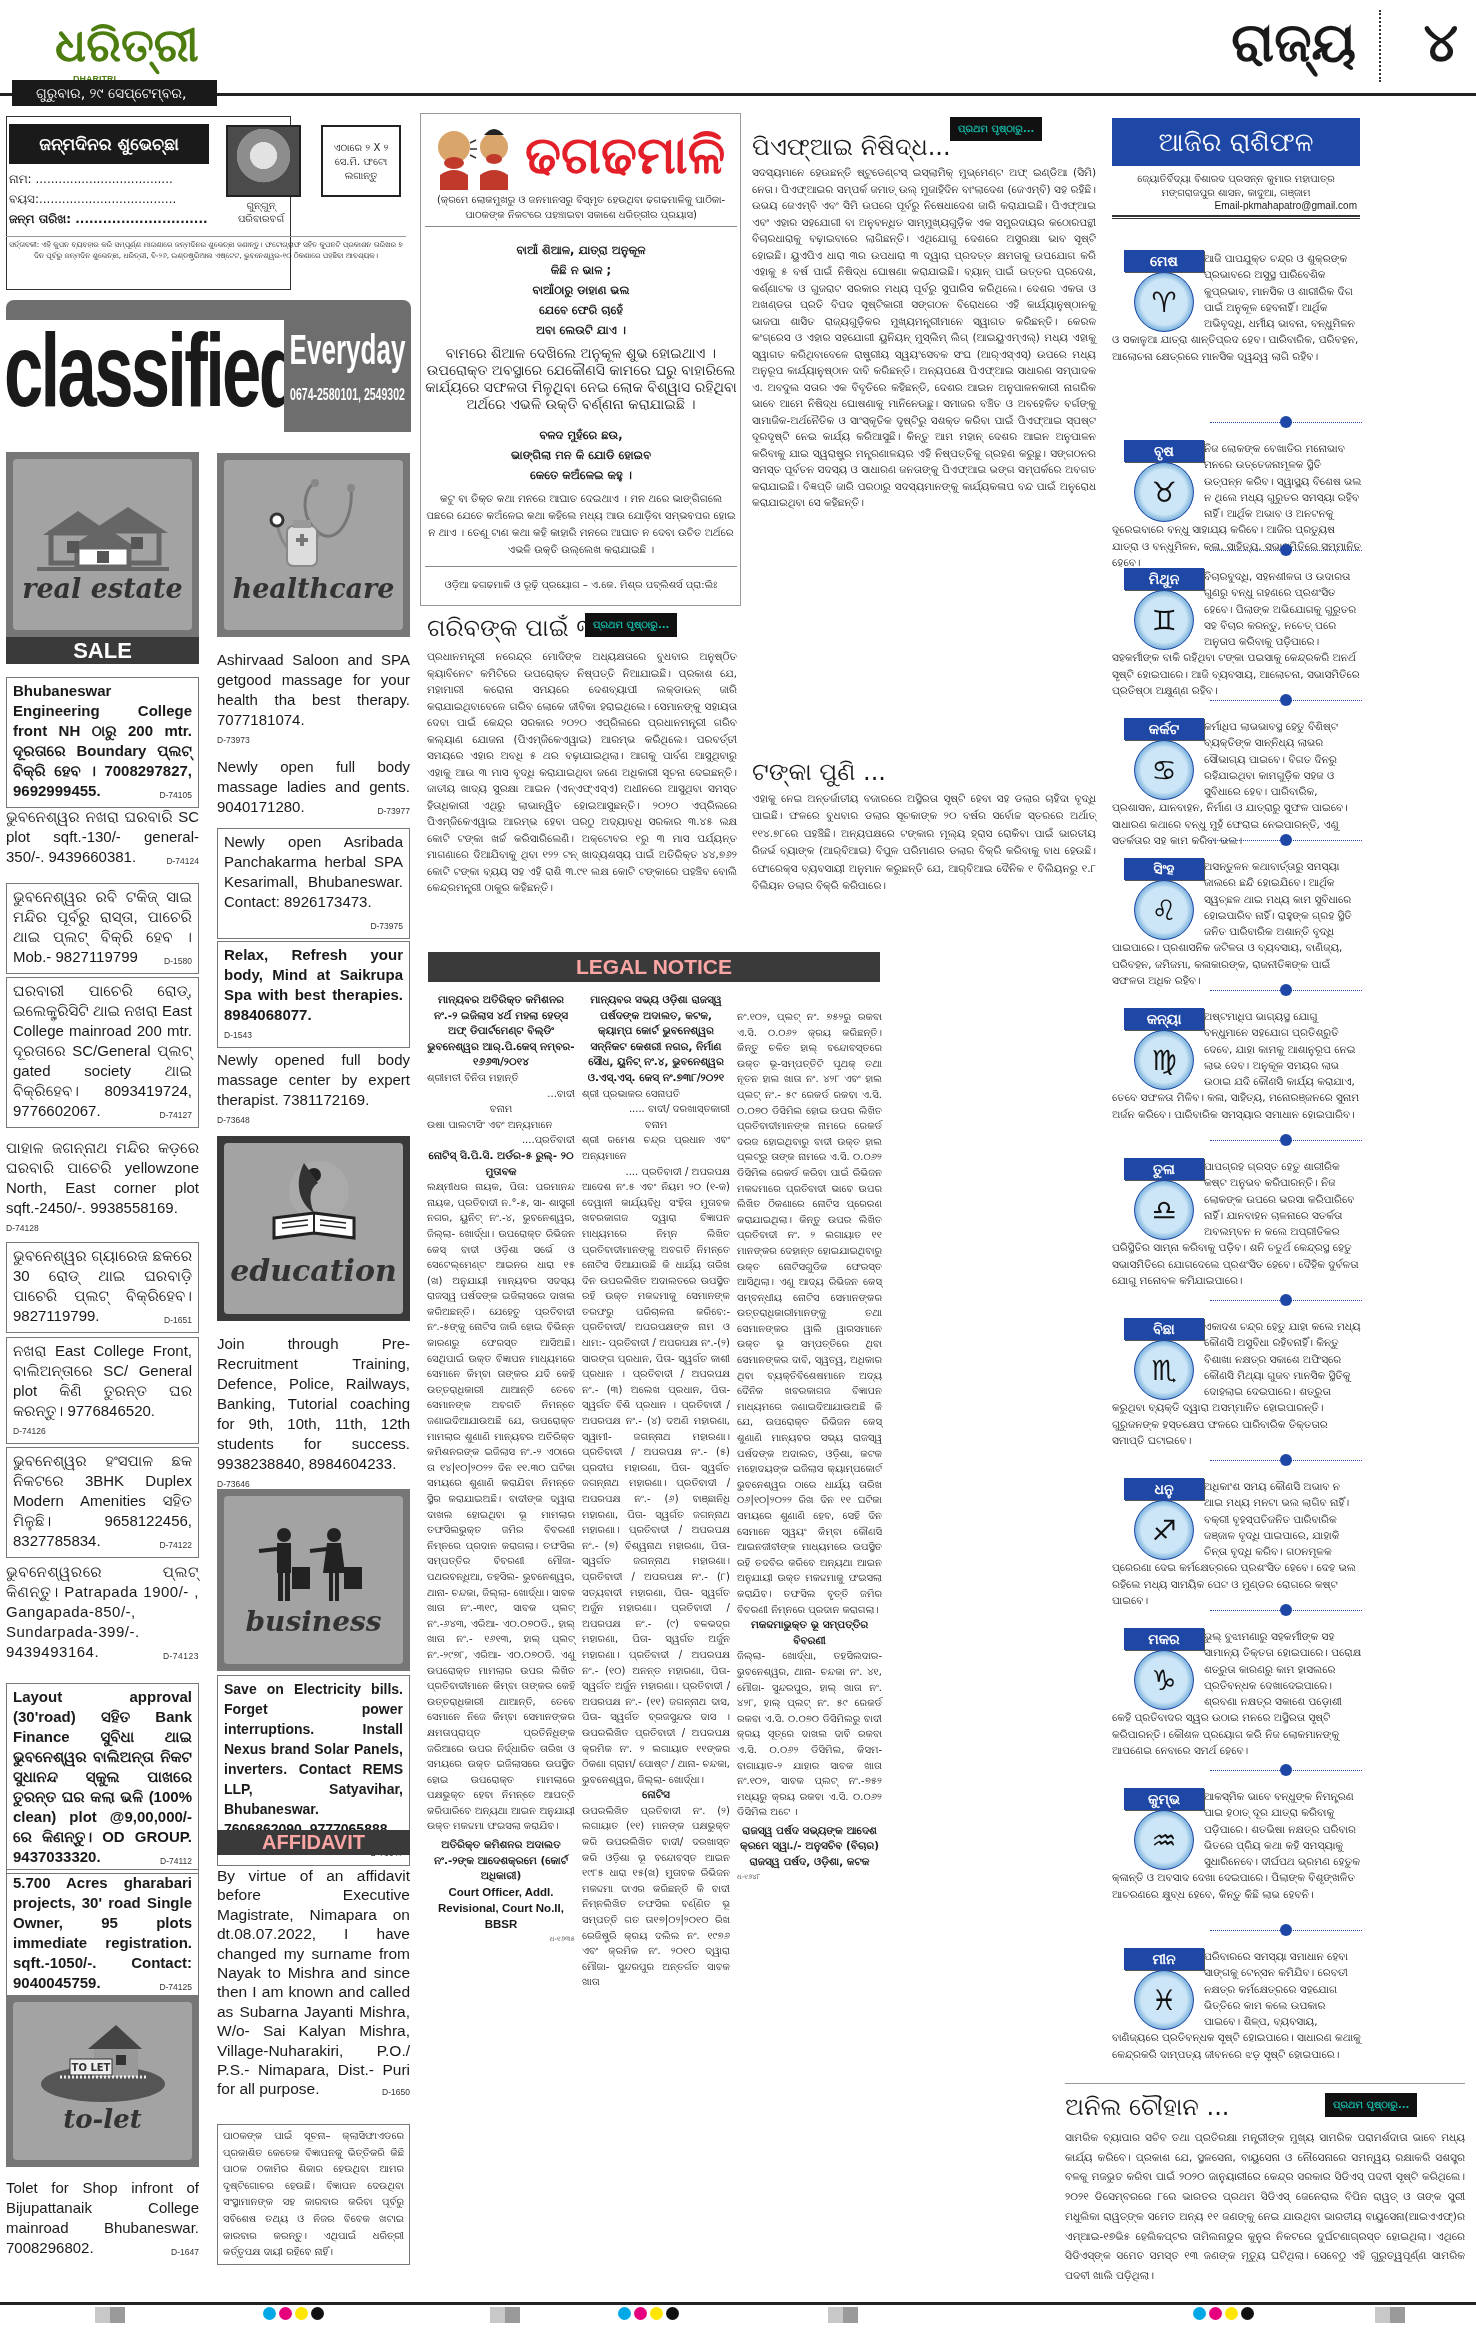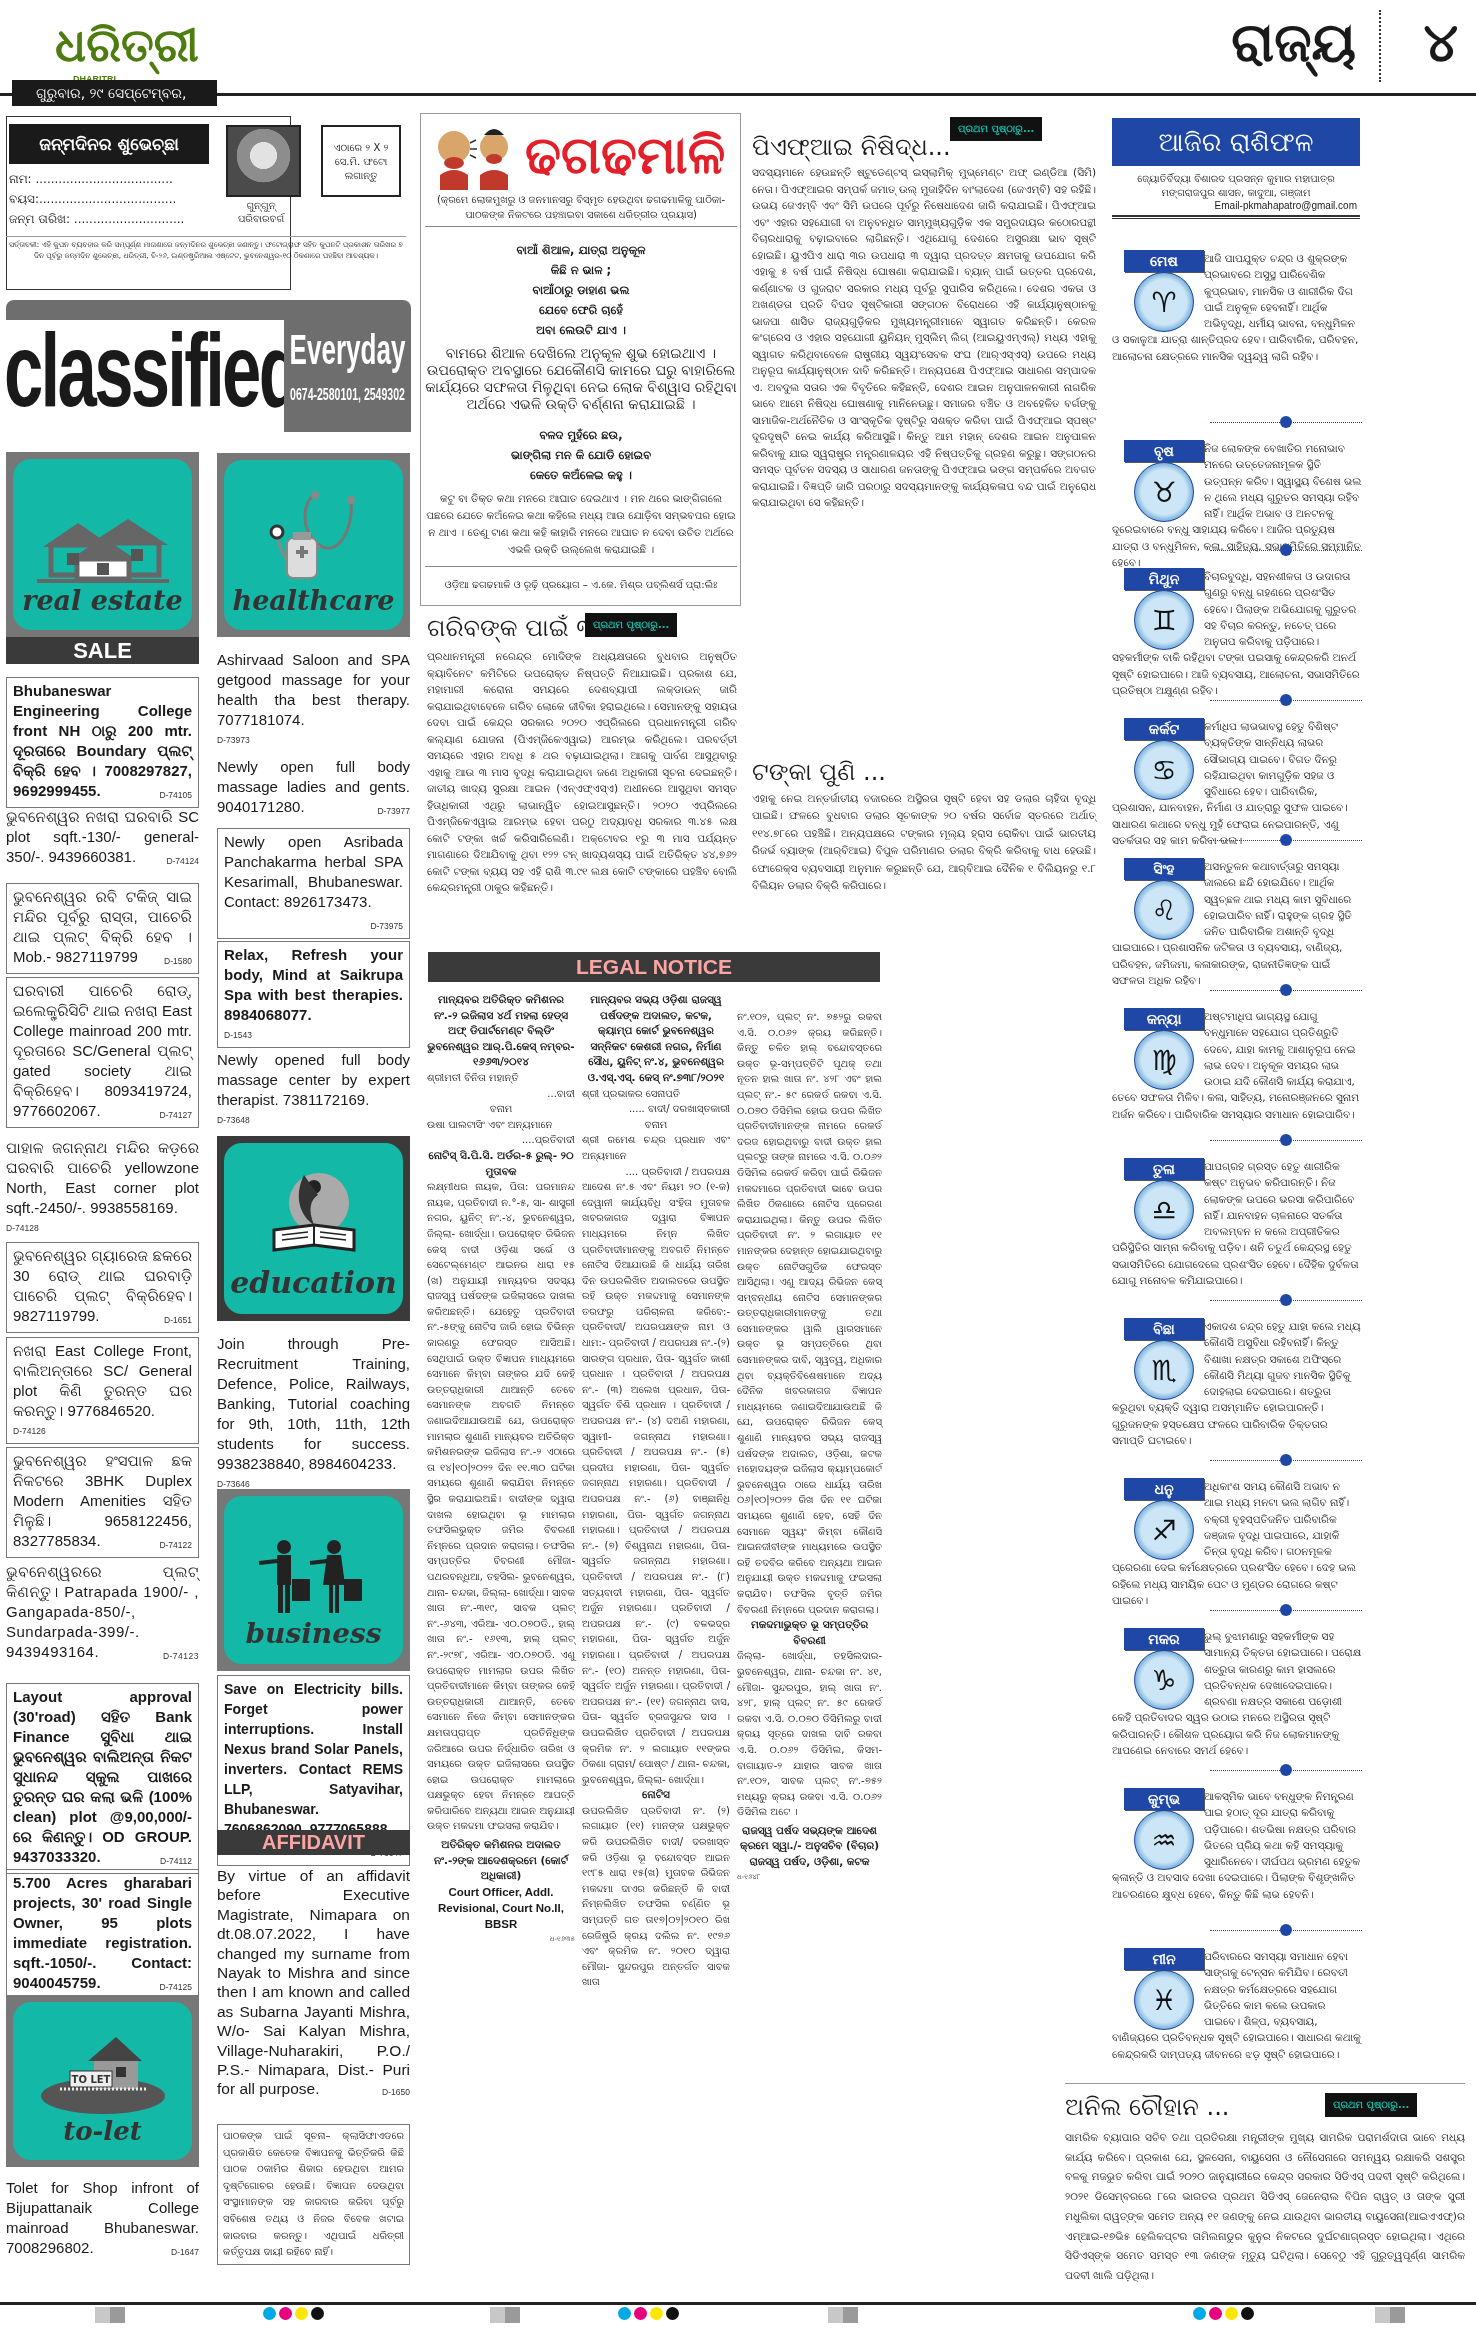--- a/index.html
+++ b/index.html
@@ -7,21 +7,21 @@
   .abs { position: absolute; }
   .masthead-logo { left: 55px; top: 15px; width: 120px; height: 70px; color: #4d7c0f; font-family: "DejaVu Serif", serif; font-size: 46px; font-weight: bold; line-height: 60px; }
   .masthead-logo small { display: block; font-family: "Liberation Sans", sans-serif; font-size: 9px; font-weight: bold; line-height: 8px; margin-left: 18px; }
   .date-bar { left: 12px; top: 80px; width: 205px; height: 26px; background: #1a1a1a; color: #fff; font-size: 14px; line-height: 26px; padding-left: 24px; }
   .top-rule { left: 0; top: 93px; width: 1476px; height: 3px; background: #222; }
   .section-title { right: 50px; top: 8px; font-size: 54px; font-weight: bold; line-height: 70px; }
   .section-sep { right: 95px; top: 10px; height: 72px; border-left: 2px dotted #333; }
   .page-num { right: 18px; top: 8px; font-size: 54px; font-weight: bold; line-height: 70px; }
 
   .cat-card { background: #777; padding: 7px; }
-  .cat-card .inner { background: #14b8a6; border-radius: 18px; height: 100%; display: flex; flex-direction: column; align-items: center; justify-content: flex-end; padding-bottom: 14px; }
+  .cat-card .inner { background: #a3a3a3; border-radius: 4px; height: 100%; display: flex; flex-direction: column; align-items: center; justify-content: flex-end; padding-bottom: 26px; }
   .cat-card .lbl { font-family: "DejaVu Serif", serif; font-style: italic; font-weight: bold; font-size: 27px; color: #333; }
   .sale-bar { background: #3a3a3a; color: #fff; font-family: "Liberation Sans", sans-serif; font-weight: bold; font-size: 22px; text-align: center; line-height: 27px; }
 
   .ad { font-family: "Liberation Sans", sans-serif; font-size: 15px; line-height: 20px; text-align: justify; }
   .ad.boxed { border: 1.5px solid #777; padding: 3px 6px 2px 6px; }
   .ad.bold { font-weight: bold; }
   .ad .code { font-size: 8.5px; font-weight: normal; float: right; margin-top: 4px; color: #333; }
   .ad .code.left { float: none; display: block; margin-top: 0; }
   .ad-odia { font-family: "DejaVu Sans", sans-serif; }
 
@@ -64,21 +64,21 @@
 <div class="abs date-bar">ଗୁରୁବାର, ୨୯ ସେପ୍ଟେମ୍ବର, ୨୦୨୨</div>
 <div class="abs section-title" style="right:120px">ରାଜ୍ୟ</div>
 <div class="abs section-sep"></div>
 <div class="abs page-num">୪</div>
 
 <div class="abs" style="left:6px;top:116px;width:285px;height:57px;">
   <div class="abs" style="left:0;top:0;width:285px;height:174px;border:1.5px solid #333;"></div>
   <div class="abs" style="left:3px;top:8px;width:200px;height:40px;background:#1a1a1a;color:#fff;font-size:17px;line-height:40px;text-align:center;font-weight:bold;">ଜନ୍ମଦିନର ଶୁଭେଚ୍ଛା</div>
   <div class="abs" style="left:3px;top:55px;width:200px;font-size:12px;line-height:17px;white-space:nowrap;overflow:hidden;">ନାମ: ....................................</div>
   <div class="abs" style="left:3px;top:75px;width:200px;font-size:12px;line-height:17px;white-space:nowrap;overflow:hidden;">ବୟସ:....................................</div>
-  <div class="abs" style="left:3px;top:95px;width:200px;font-size:12px;line-height:17px;white-space:nowrap;overflow:hidden;">ଜନ୍ମ ତାରିଖ: .............................</div>
+  <div class="abs" style="left:3px;top:95px;width:200px;font-size:12px;line-height:17px;white-space:nowrap;overflow:hidden;font-weight:bold;">ଜନ୍ମ ତାରିଖ: .............................</div>
   <div class="abs" style="left:220px;top:9px;width:75px;height:72px;border:2px solid #222;background:radial-gradient(circle at 50% 42%, #e2e2e2 0 25%, #8d8d8d 26% 50%, #4b4b4b 51%);"></div>
   <div class="abs" style="left:205px;top:83px;width:100px;font-size:10px;line-height:13px;text-align:center;white-space:pre-line;">ଗୁନ୍‌ଗୁନ୍
 ପରିବାରବର୍ଗ</div>
   <div class="abs" style="left:315px;top:9px;width:80px;height:72px;border:2px solid #222;font-size:10px;line-height:14px;text-align:center;padding:14px 3px 0;">ଏଠାରେ ୨ X ୨ ସେ.ମି. ଫଟୋ ଲଗାନ୍ତୁ</div>
   <div class="abs" style="left:0;top:120px;width:400px;border-top:1px solid #999;font-size:7.3px;line-height:11px;text-align:center;padding:2px 3px 0;">ସର୍ତ୍ତାବଳୀ: ଏହି କୁପନ ବ୍ୟବହାର କରି ସମ୍ପୂର୍ଣ୍ଣ ମାଗଣାରେ ଜନ୍ମଦିନର ଶୁଭେଚ୍ଛା ଜଣାନ୍ତୁ। ଫଟୋଗ୍ରାଫ ସହିତ କୁପନଟି ପ୍ରକାଶନ ତାରିଖର ୭ ଦିନ ପୂର୍ବରୁ ଜନ୍ମଦିନ ଶୁଭେଚ୍ଛା, ଧରିତ୍ରୀ, ବି-୨୬, ଇଣ୍ଡଷ୍ଟ୍ରିଆଲ ଏଷ୍ଟେଟ, ଭୁବନେଶ୍ୱର-୧୦ ଠିକଣାରେ ପହଞ୍ଚିବା ଆବଶ୍ୟକ।</div>
 </div>
 
 <div class="abs" style="left:6px;top:300px;width:405px;height:135px;">
   <div class="abs" style="left:0;top:0;width:405px;height:20px;background:#6e6e6e;border-radius:8px 8px 0 0;"></div>
   <div class="abs" style="left:-2px;top:8px;font-family:'Liberation Sans',sans-serif;font-weight:bold;font-size:104px;line-height:124px;letter-spacing:-4px;transform:scaleX(0.68);transform-origin:left top;white-space:nowrap;">classifieds</div>

